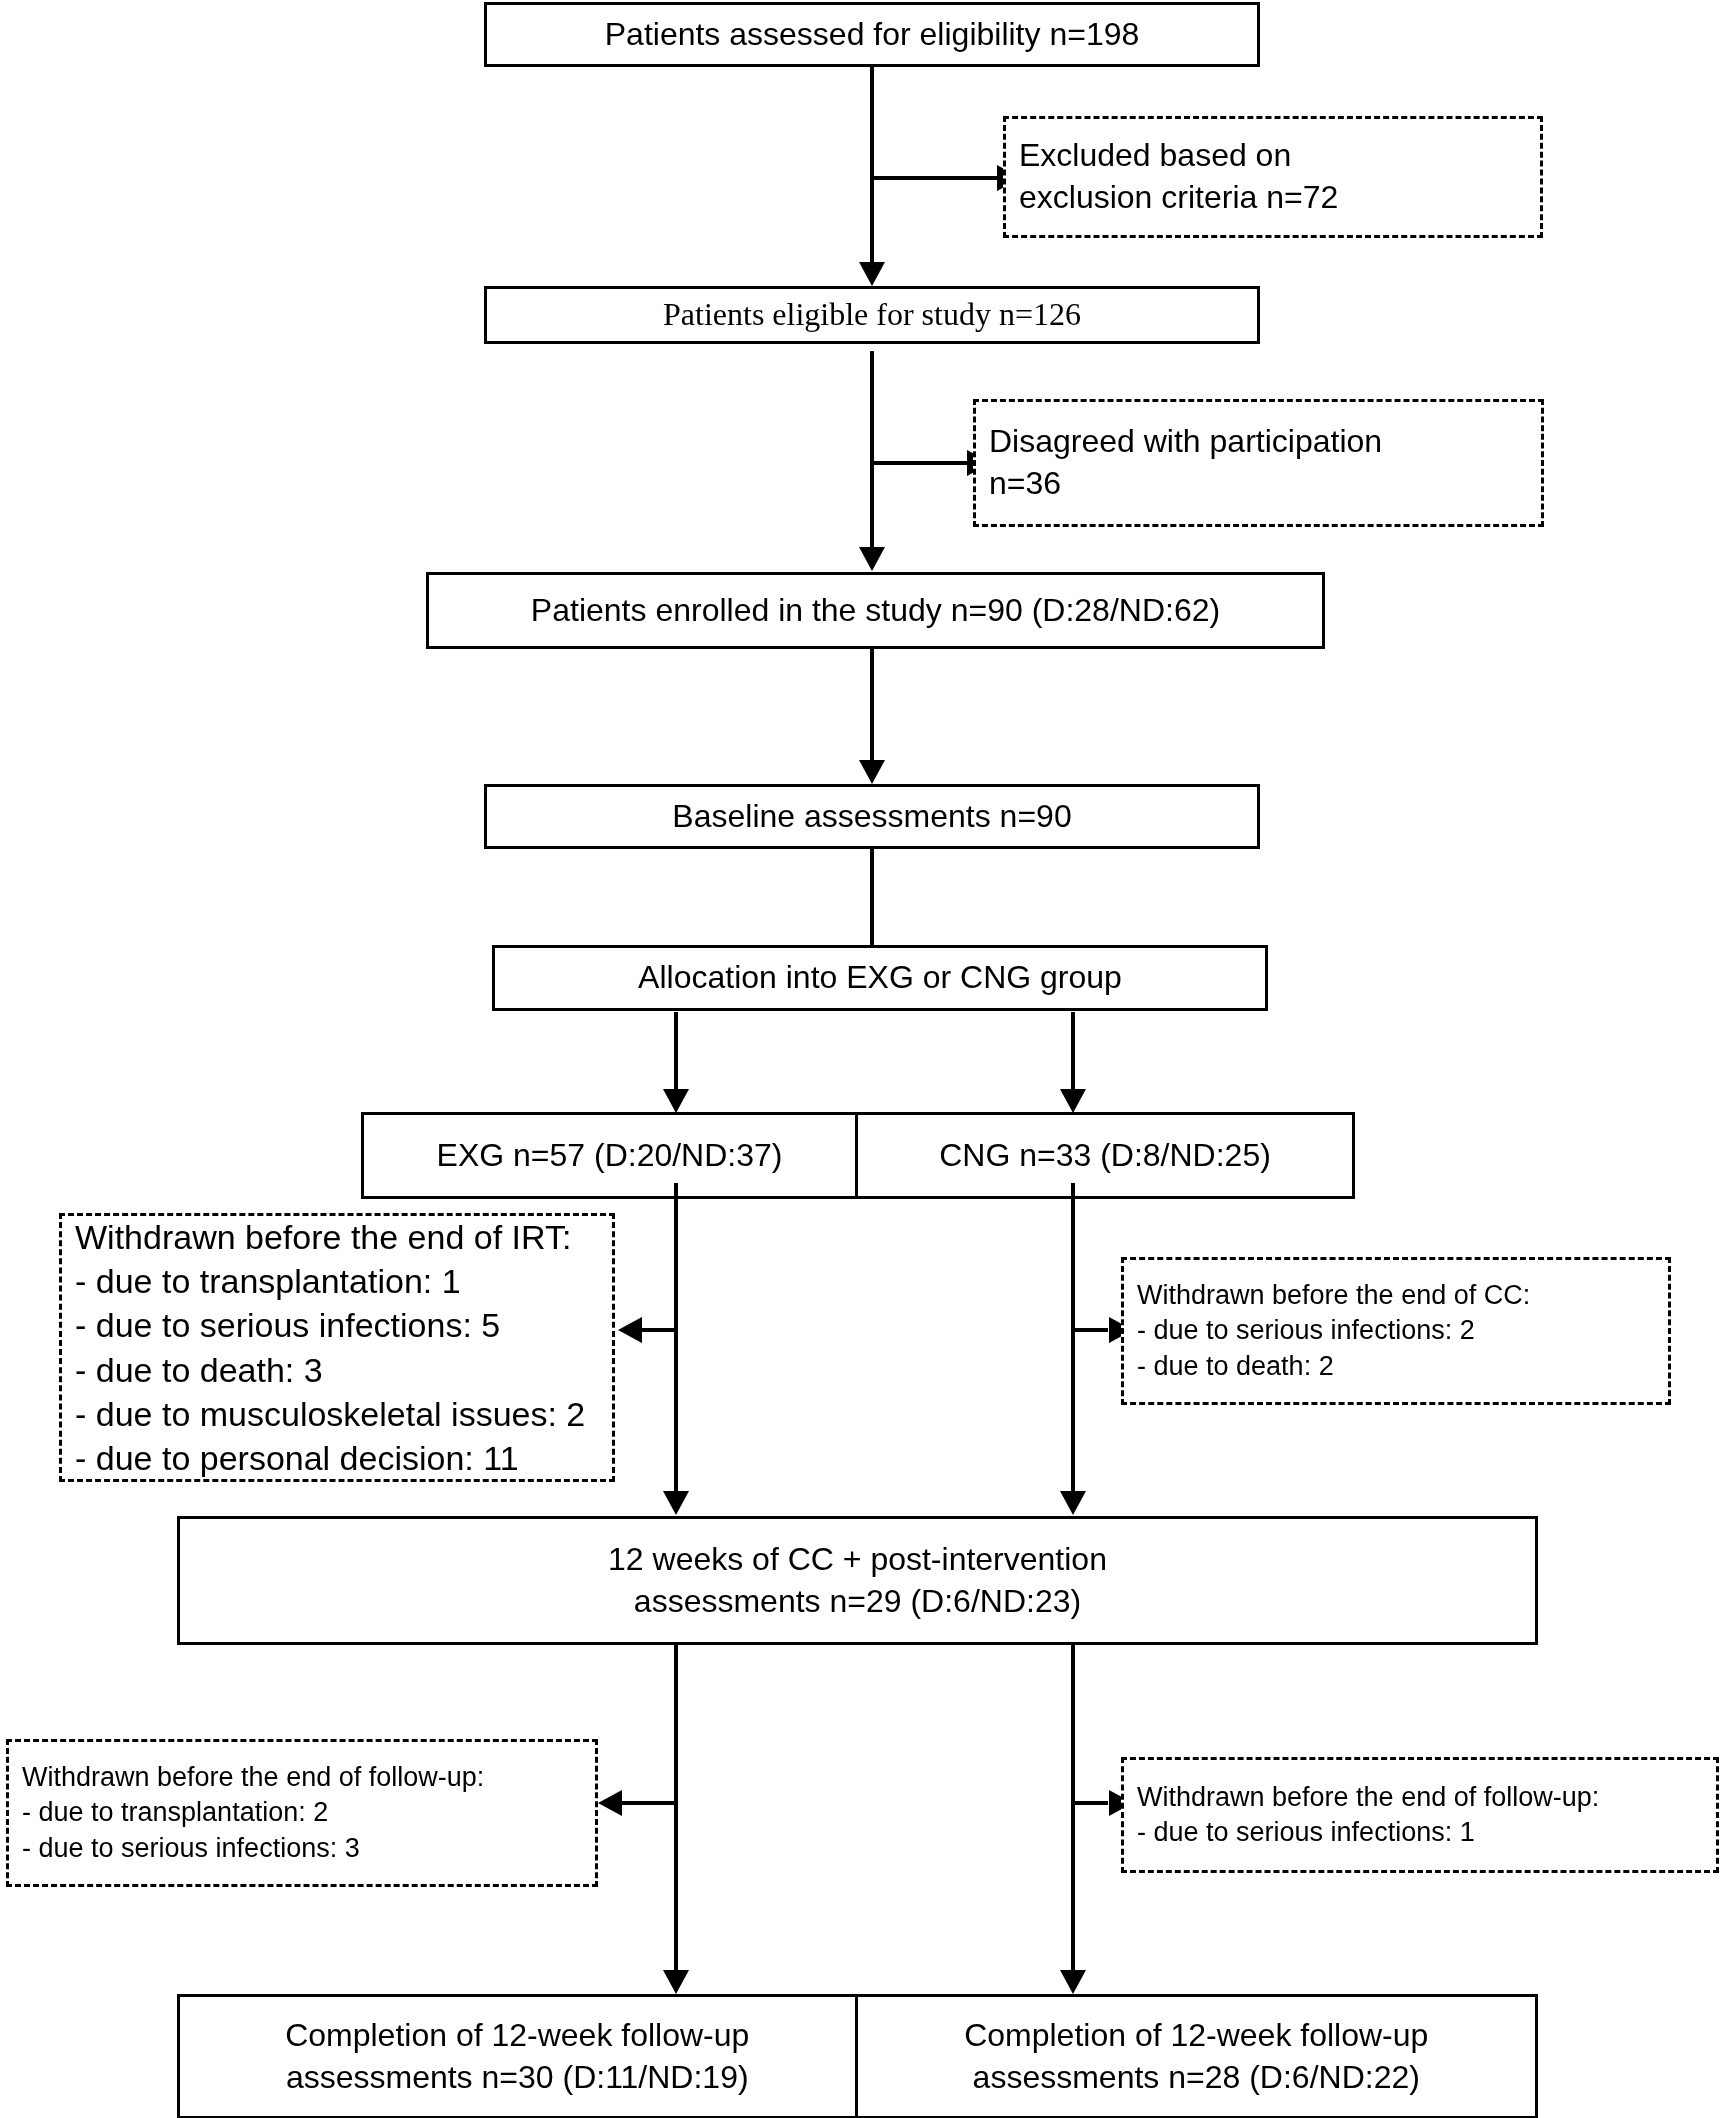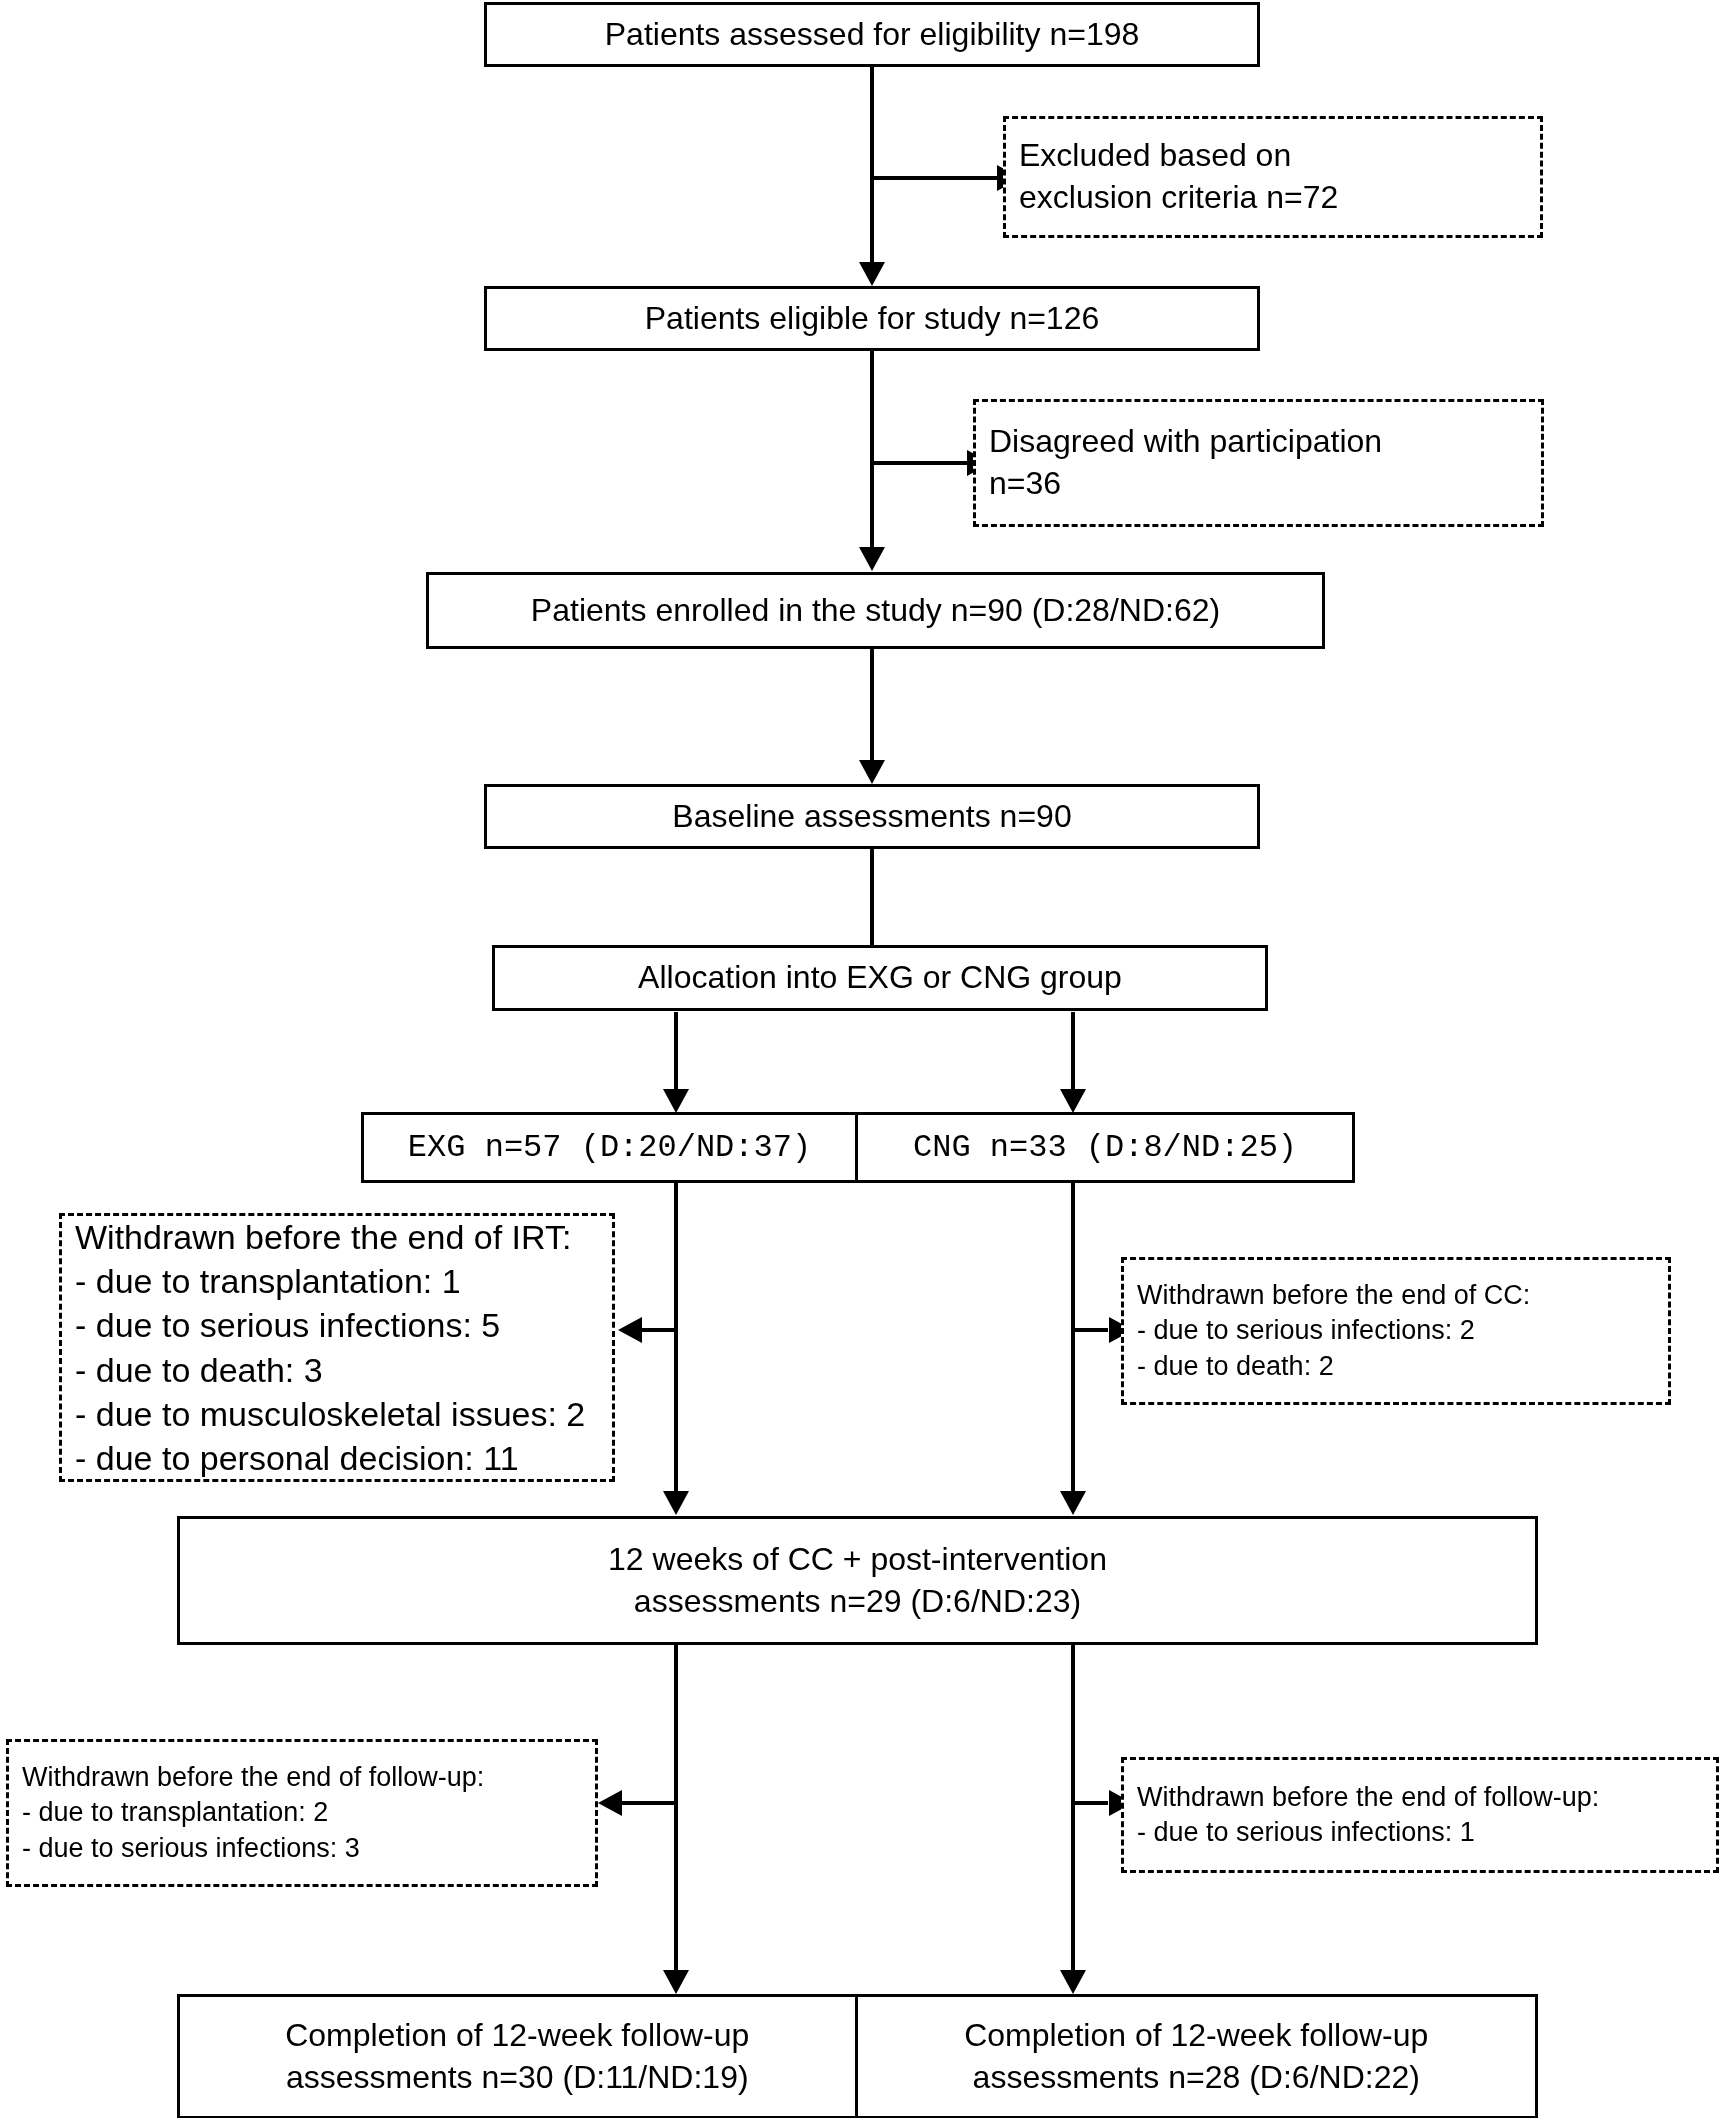--- a/index.html
+++ b/index.html
@@ -99,21 +99,21 @@
   <div class="ln hln" style="left:870px; top:176px; width:127px; height:3.5px;"></div>
   <div class="arrow-r" style="left:997px; top:165px;"></div>
 
   <div class="box dashed" style="left:1003px; top:116px; width:540px; height:122px;">
     <span class="inner">
       <span class="tl">Excluded based on</span>
       <span class="tl">exclusion criteria n=72</span>
     </span>
   </div>
 
-  <div class="box" style="left:484px; top:286px; width:776px; height:65px;">
+  <div class="box" style="left:484px; top:286px; width:776px; height:58px;font-family:Liberation Serif, serif;">
     <span class="inner">Patients eligible for study n=126</span>
   </div>
 
   <div class="ln vln" style="left:870px; top:351px; width:3.5px; height:196px;"></div>
   <div class="arrow-d" style="left:859px; top:547px;"></div>
 
   <div class="ln hln" style="left:870px; top:461px; width:97px; height:3.5px;"></div>
   <div class="arrow-r" style="left:967px; top:450px;"></div>
 
   <div class="box dashed" style="left:973px; top:399px; width:571px; height:128px;">
@@ -140,21 +140,21 @@
   <div class="box" style="left:484px; top:945px; width:776px; height:66px;margin-left:8px;">
     <span class="inner">Allocation into EXG or CNG group</span>
   </div>
 
   <div class="ln vln" style="left:674px; top:1012px; width:3.5px; height:78px;"></div>
   <div class="arrow-d" style="left:663px; top:1089px;"></div>
 
   <div class="ln vln" style="left:1071px; top:1012px; width:3.5px; height:78px;"></div>
   <div class="arrow-d" style="left:1060px; top:1089px;"></div>
 
-  <div class="split" style="left:361px; top:1112px; width:994px; height:71px;font-family:Liberation Mono, monospace;">
+  <div class="split" style="left:361px; top:1112px; width:994px; height:87px;">
     <div class="cell left">
       <span>EXG n=57 (D:20/ND:37)</span>
     </div>
     <div class="cell">
       <span>CNG n=33 (D:8/ND:25)</span>
     </div>
   </div>
 
   <div class="ln vln" style="left:674px; top:1183px; width:3.5px; height:308px;"></div>
   <div class="arrow-d" style="left:663px; top:1491px;"></div>

